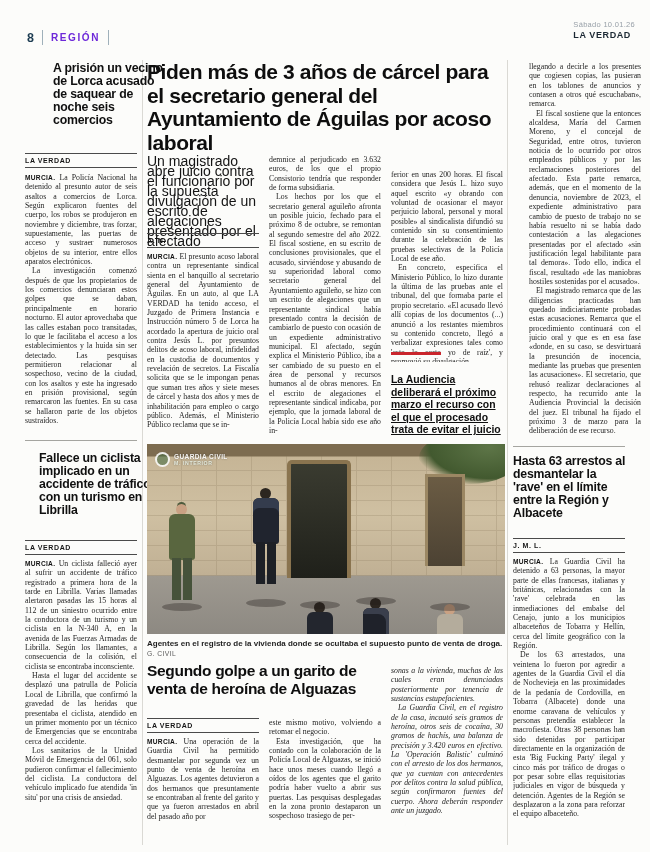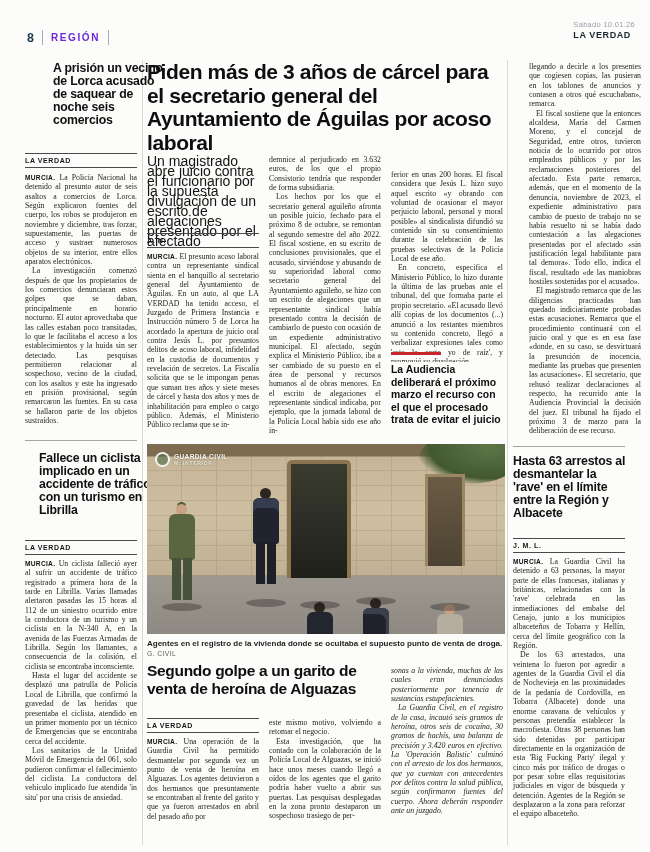--- a/index.html
+++ b/index.html
@@ -44,21 +44,21 @@
     font-size:21px; line-height:23.5px; font-weight:800; letter-spacing:-.4px; color:#0e0e0e; }
   .standfirst { position:absolute; left:147px; top:156px; width:112px;
     font-size:14px; line-height:10px; color:#141414; }
   .main-by { left:147px; top:233px; width:112px; }
   .m-c1 { left:147px; top:252px; width:112px; height:180px; }
   .m-c2 { left:269px; top:155px; width:112px; height:286px; }
   .m-c3 { left:391px; top:170px; width:112px; height:192px; }
   .m-c4 { left:513px; top:62px;  width:112px; height:380px;margin-left:16px; }
   .pullquote { position:absolute; left:391px; top:352px; width:112px; }
   .pq-bar { width:50px; height:3px; background:#c9252c; }
-  .pq-txt { margin-top:9px; font-size:10.4px; line-height:12.6px; font-weight:700; color:#0f0f0f; }
+  .pq-txt { margin-top:19px; font-size:10.4px; line-height:12.6px; font-weight:700; color:#0f0f0f;text-decoration:underline; }
   
   .photo { position:absolute; left:147px; top:444px; width:358px; height:190px; overflow:hidden;
     background:linear-gradient(180deg,#7d6c50 0,#7d6c50 12px,#c6b596 13px,#cfc0a2 70px,#c0b094 131px,#9e9990 132px,#8d8982 100%); }
   .stone { position:absolute; left:0; top:12px; width:100%; height:120px; opacity:.25;
     background:repeating-linear-gradient(180deg,transparent 0 14px,#8c7b5e 14px 15px),
                repeating-linear-gradient(90deg,transparent 0 34px,#8c7b5e 34px 35px); }
   .door-main { position:absolute; left:140px; top:16px; width:64px; height:118px;
     background:linear-gradient(#3a3b30,#1f201a); border:4px solid #8a744f; border-bottom:none;
     border-radius:5px 5px 0 0; }
   .door-side { position:absolute; left:278px; top:30px; width:40px; height:92px;

